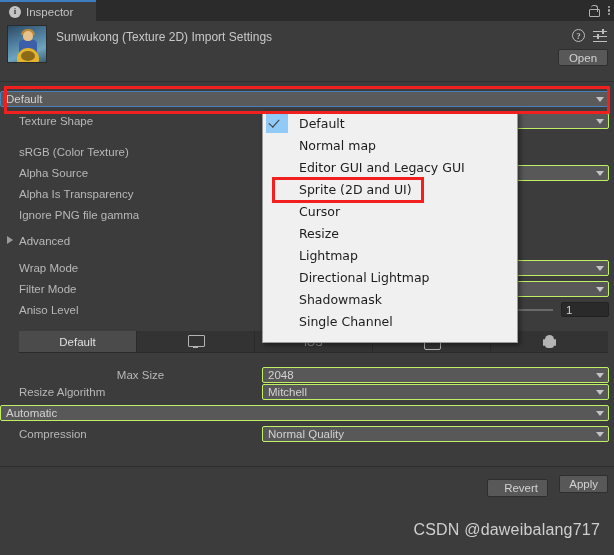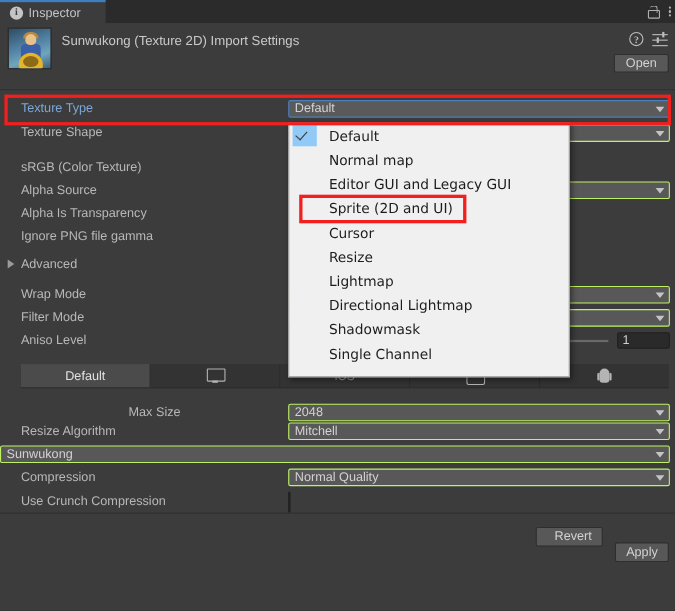--- a/index.html
+++ b/index.html
@@ -232,21 +232,20 @@
           <i class="l2"></i>
           <i class="l3"></i>
           <i class="h1"></i>
           <i class="h2"></i>
       </span>
     </div>
     <div class="btn-open">Open</div>
   </div>
 
   <div class="prop" style="top:88px;">
-    <div class="plabel highlight">Texture Type</div>
     <div class="pctl">
       <div class="ddfield focused">
         <span>Default</span>
         <span class="caret"></span>
       </div>
     </div>
   </div>
 
   <div class="prop" style="top:110px;">
     <div class="plabel">Texture Shape</div>
@@ -352,49 +351,44 @@
       <div class="ddfield">
         <span>Mitchell</span>
         <span class="caret"></span>
       </div>
     </div>
   </div>
 
   <div class="prop" style="top:402px;">
     <div class="pctl">
       <div class="ddfield">
-        <span>Sunwukong</span>
+        <span>Automatic</span>
         <span class="caret"></span>
       </div>
     </div>
   </div>
 
   <div class="prop" style="top:423px;">
     <div class="plabel">Compression</div>
     <div class="pctl">
       <div class="ddfield">
         <span>Normal Quality</span>
         <span class="caret"></span>
       </div>
     </div>
   </div>
 
-  <div class="prop" style="top:445px;">
-    <div class="plabel">Use Crunch Compression</div>
-    <div class="pctl">
-      <span class="cbox"></span>
-    </div>
-  </div>
 
   <div class="divider-top"></div>
   <div class="botbar">
     <div class="btn" style="right:66px; top:9px;padding-left:16px;">Revert</div>
-    <div class="btn" style="right:6px; top:23px;text-align:right;">Apply</div>
-  </div>
-
+    <div class="btn" style="right:6px; top:5px;text-align:right;">Apply</div>
+  </div>
+
+  <div class="watermark">CSDN @daweibalang717</div>
 
   <div class="popup">
     <div class="popup-item sel-check">
       <span class="checkbg"></span>
       <span class="checkmark"></span>
       <span>Default</span>
     </div>
     <div class="popup-item">
       <span>Normal map</span>
     </div>

